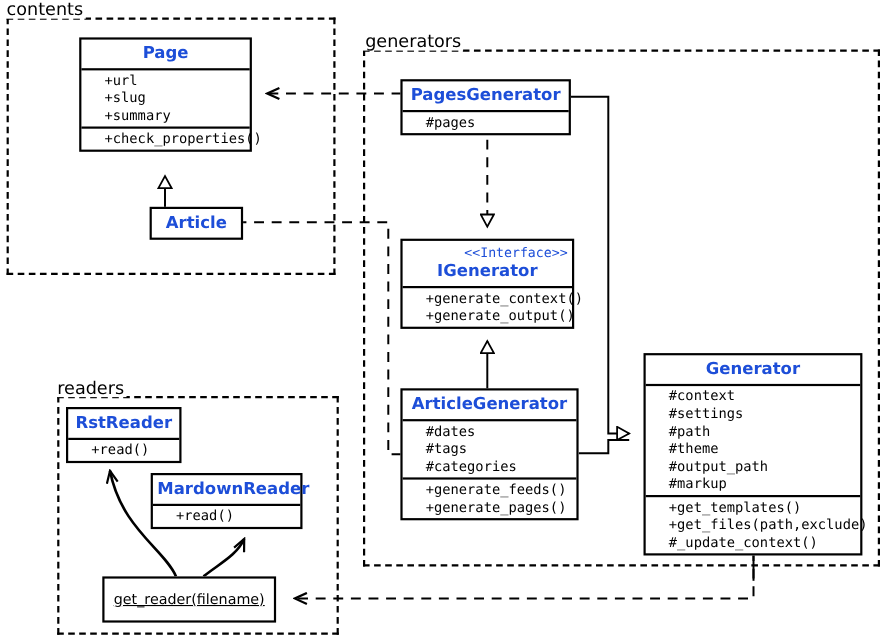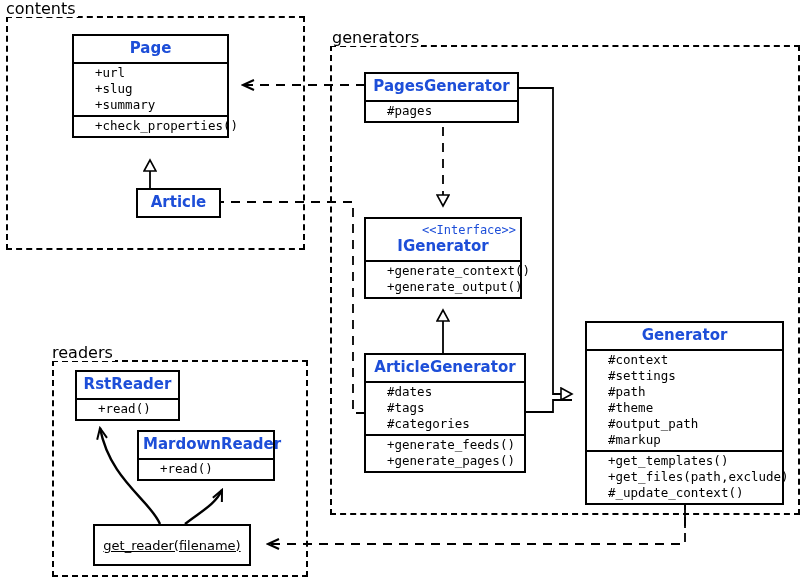--- a/index.html
+++ b/index.html
@@ -231,21 +231,21 @@
       <div class="row">#output_path</div>
       <div class="row">#markup</div>
     </div>
     <div class="sec">
       <div class="row">+get_templates()</div>
       <div class="row">+get_files(path,exclude)</div>
       <div class="row">#_update_context()</div>
     </div>
   </div>
 
-  <div class="cls" style="left:75px; top:370px; width:105px;">
+  <div class="cls" style="left:60px; top:370px; width:105px;">
     <div class="hdr">
       <span>RstReader</span>
     </div>
     <div class="sec">
       <div class="row">+read()</div>
     </div>
   </div>
 
   <div class="cls" style="left:137px; top:430px; width:138px;">
     <div class="hdr">

